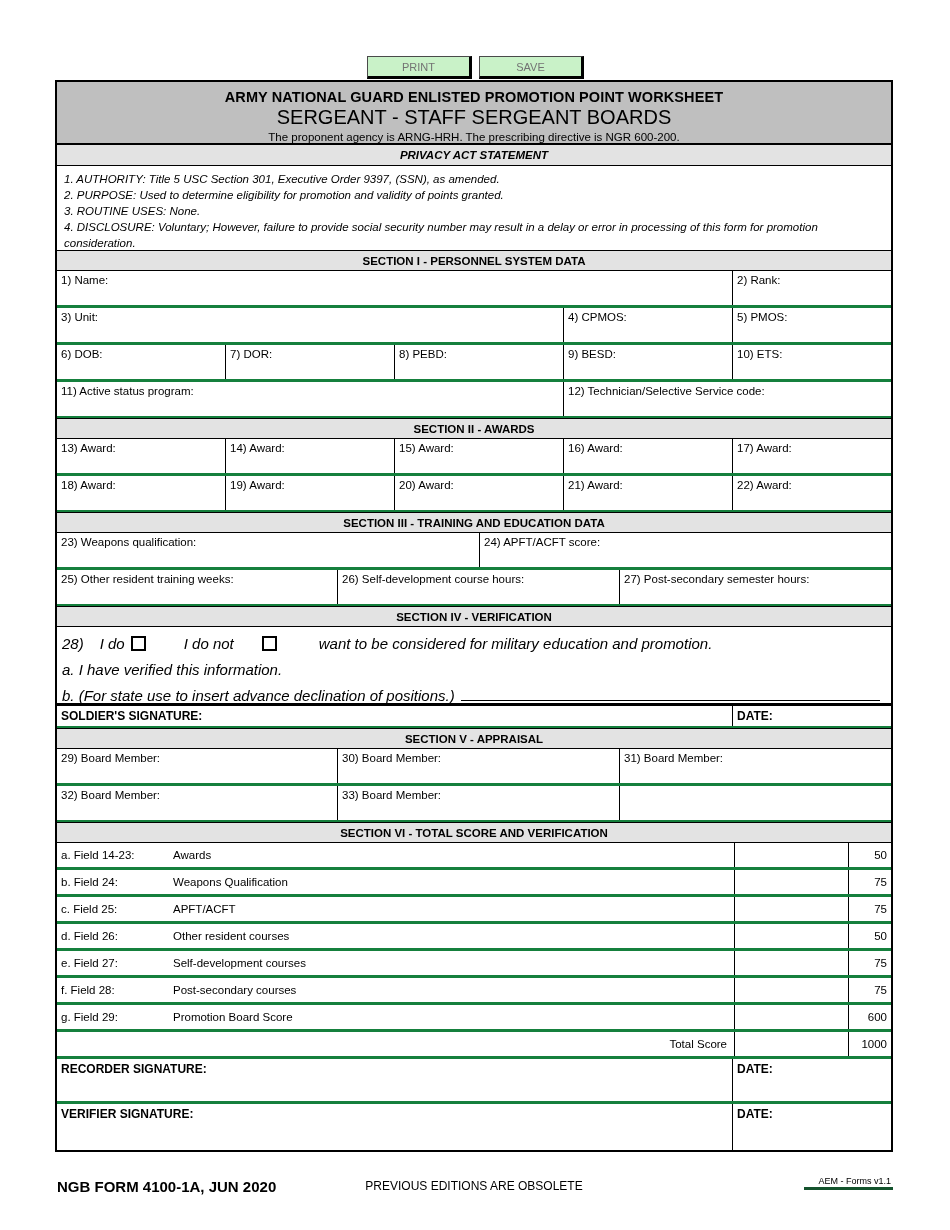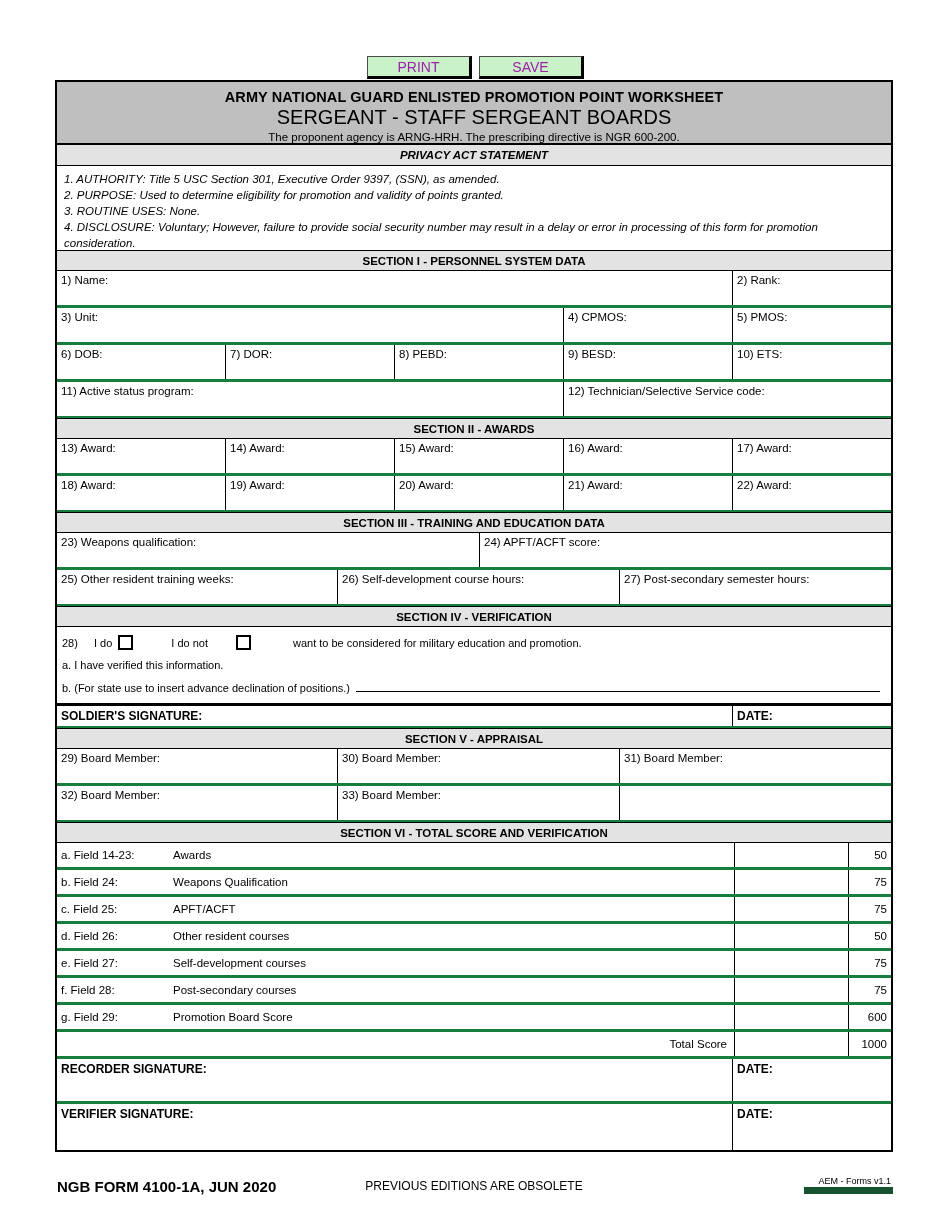--- a/index.html
+++ b/index.html
@@ -6,21 +6,21 @@
   html, body { background: #ffffff; }
   body {
     width: 950px; height: 1230px;
     font-family: "Liberation Sans", sans-serif;
     color: #000; position: relative; overflow: hidden;
   }
   .toolbar { position: absolute; top: 56px; left: 367px; display: flex; gap: 7px; }
   .btn {
     width: 105px; height: 23px; background: #c9f2c8;
     border: 1px solid #4a4a4a; border-right: 3px solid #000; border-bottom: 3px solid #000;
-    font-family: "Liberation Sans", sans-serif; font-size: 14px; color: #a21caf;
+    font-family: "Liberation Sans", sans-serif; font-size: 11px; color: #737373;
     text-align: center; cursor: pointer; padding: 0;
   }
   .form {
     position: absolute; left: 55px; top: 80px; width: 838px;
     border: 2px solid #000; background: #fff;
   }
   .form-header {
     background: #bfbfbf; border-bottom: 2px solid #000;
     text-align: center; padding: 7px 4px 5px 4px; height: 63px;
   }
@@ -43,42 +43,42 @@
   .h44 { height: 26px; }
   .w169 { width: 169px; flex: none; }
   .w281 { width: 281px; flex: none; }
   .w282 { width: 282px; flex: none; }
   .w423 { width: 423px; flex: none; }
   .w507 { width: 507px; flex: none; }
   .w561 { width: 678px; flex: none; }
   .w676 { width: 676px; flex: none; }
   .w114 { width: 114px; flex: none; }
   .grow { flex: 1 1 auto; }
-  .verif-block { padding: 8px 5px 2px 5px; height: 77px; font-size: 11px; }
+  .verif-block { padding: 8px 5px 2px 5px; height: 77px; font-size: 15px; font-style: italic; }
   .q28 { display: flex; align-items: center; }
   .q28 .p1 { margin-right: 16px; }
   .q28 .p2 { margin-right: 6px; }
   .checkbox { width: 15px; height: 15px; border: 2px solid #000; background: #fff; display: inline-block; flex: none; }
   .q28 .p3 { margin-left: 38px; margin-right: 14px; }
   .q28 .cb2 { margin-left: 14px; }
   .q28 .p4 { margin-left: 42px; }
   .line-a { margin-top: 9px; }
   .line-b { margin-top: 9px; display: flex; align-items: baseline; }
   .state-line { flex: 1 1 auto; border-bottom: 1px solid #000; margin-left: 6px; margin-right: 6px; height: 12px; }
   .sig-row { border-top: 3px solid #000; margin-top: -1px; }
   .sig-label { font-weight: bold; font-size: 12px; }
   .score-row .cell { height: 24px; line-height: 18px; }
   .score-label { display: flex; }
   .score-field { width: 112px; flex: none; }
   .score-max { text-align: right; }
   .total-label { text-align: right; padding-right: 7px; }
   .footer { position: absolute; left: 55px; top: 1176px; width: 838px; }
   .form-number { position: absolute; left: 2px; top: 2px; font-size: 15px; font-weight: bold; }
   .obsolete { position: absolute; left: 0; right: 0; top: 3px; text-align: center; font-size: 12px; }
-  .version { position: absolute; right: 0; top: 0; font-size: 9px; border-bottom: 7px solid #14532d; padding: 0 2px 1px 14px; }
+  .version { position: absolute; right: 0; top: 0; font-size: 9px; border-bottom: 3px solid #14532d; padding: 0 2px 1px 14px; }
 </style>
 </head>
 <body>
 
 <div class="toolbar">
   <button class="btn">PRINT</button>
   <button class="btn">SAVE</button>
 </div>
 
 <div class="form">

